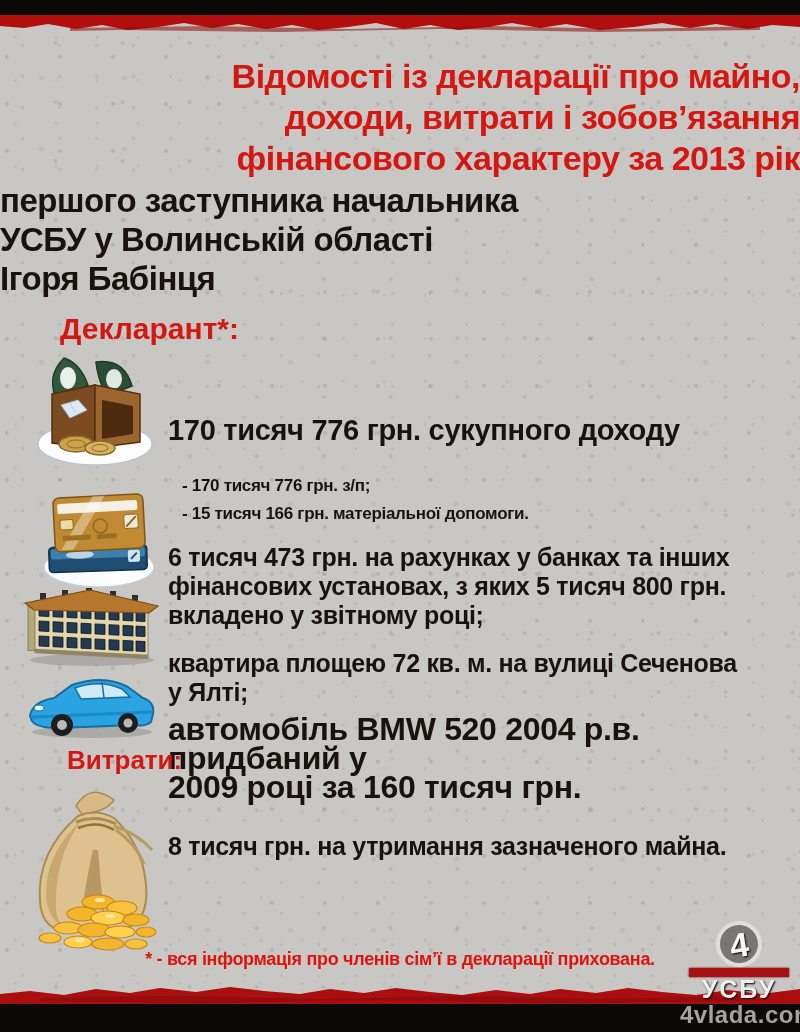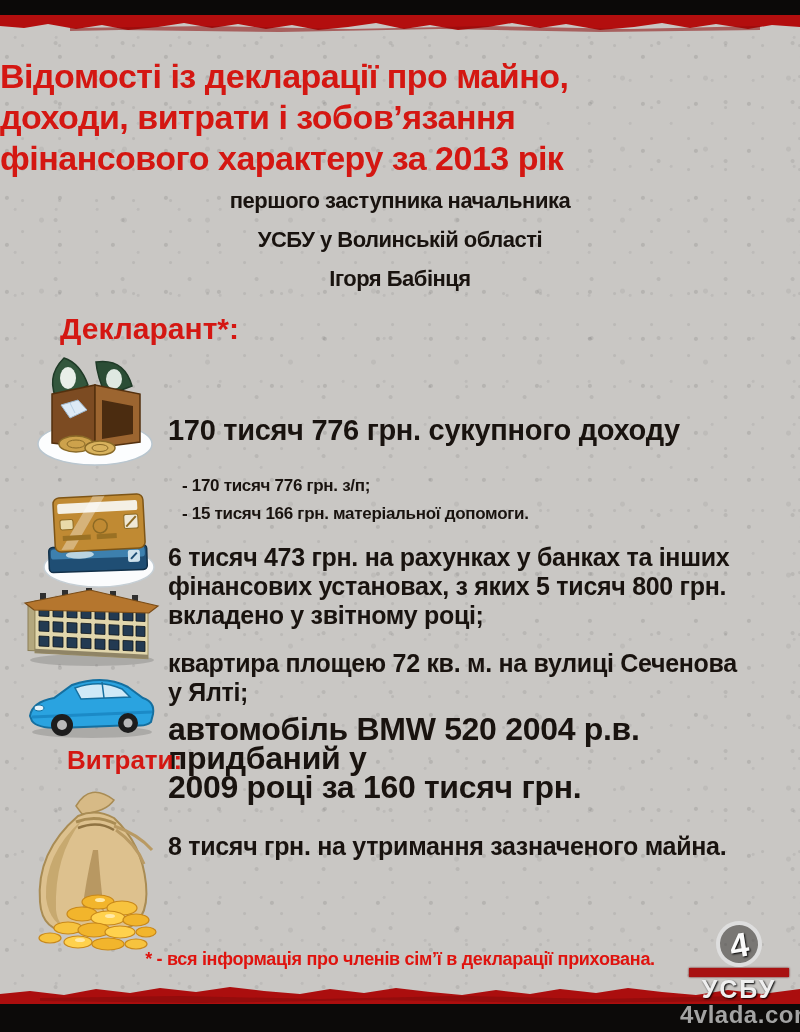--- a/index.html
+++ b/index.html
@@ -16,27 +16,27 @@
       radial-gradient(circle at 50% 10%, rgba(90,90,90,.10) 2px, transparent 3px);
     background-size:53px 47px, 37px 31px, 67px 59px, 41px 43px, 83px 71px;
   }
   .top-black { position:absolute; top:0; left:0; width:800px; height:23px; background:#0b0908; z-index:1; }
   .stripe-svg { position:absolute; left:0; z-index:1; display:block; }
   #top-red { top:15px; }
   #bottom-red { top:980px; }
   .bottom-black { position:absolute; bottom:0; left:0; width:800px; height:28px; background:#0c0a09; z-index:2; }
 
   .title-red {
-    position:absolute; top:56px; left:0; width:100%; text-align:left;
+    position:absolute; top:56px; left:0; width:100%; text-align:right;
     color:#d41712; font-size:34px; line-height:41px; letter-spacing:-0.5px;
     white-space:pre-line; z-index:3;
   }
   .title-black {
-    position:absolute; top:181px; left:0; width:100%; text-align:center;
-    color:#19130f; font-size:22px; line-height:39px; letter-spacing:-0.5px;
+    position:absolute; top:181px; left:0; width:100%; 
+    color:#19130f; font-size:33px; line-height:39px; letter-spacing:-0.5px;
     white-space:pre-line; z-index:3;
   }
   .h-declarant { position:absolute; left:60px; top:312px; color:#d41712; font-size:30px; z-index:3; }
   .h-expenses  { position:absolute; left:67px; top:745px; color:#d41712; font-size:26px; z-index:3; }
 
   .body-text { position:absolute; color:#19130f; white-space:pre-line; letter-spacing:-0.3px; z-index:3;margin-top:48px; }
   .income-main    { left:168px; top:366px; font-size:29px; }
   .income-details { left:182px; top:424px; font-size:17px; line-height:28px; }
   .asset-cards-text     { left:168px; top:495px; font-size:25px; line-height:29px; }
   .asset-apartment-text { left:168px; top:601px; font-size:25px; line-height:29px; }

